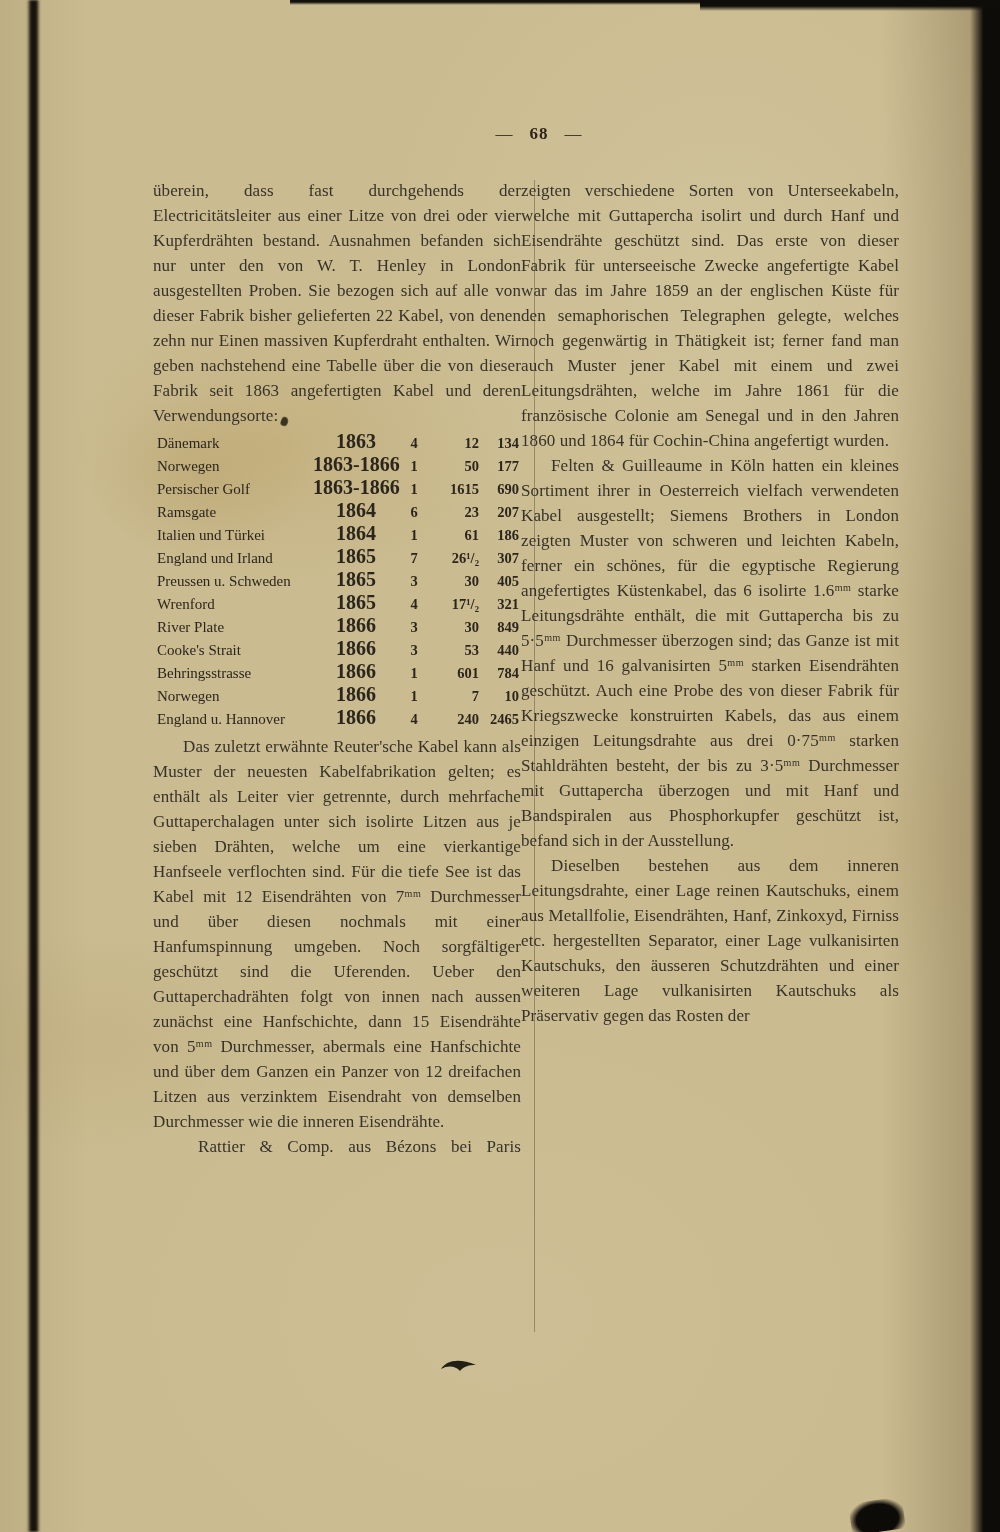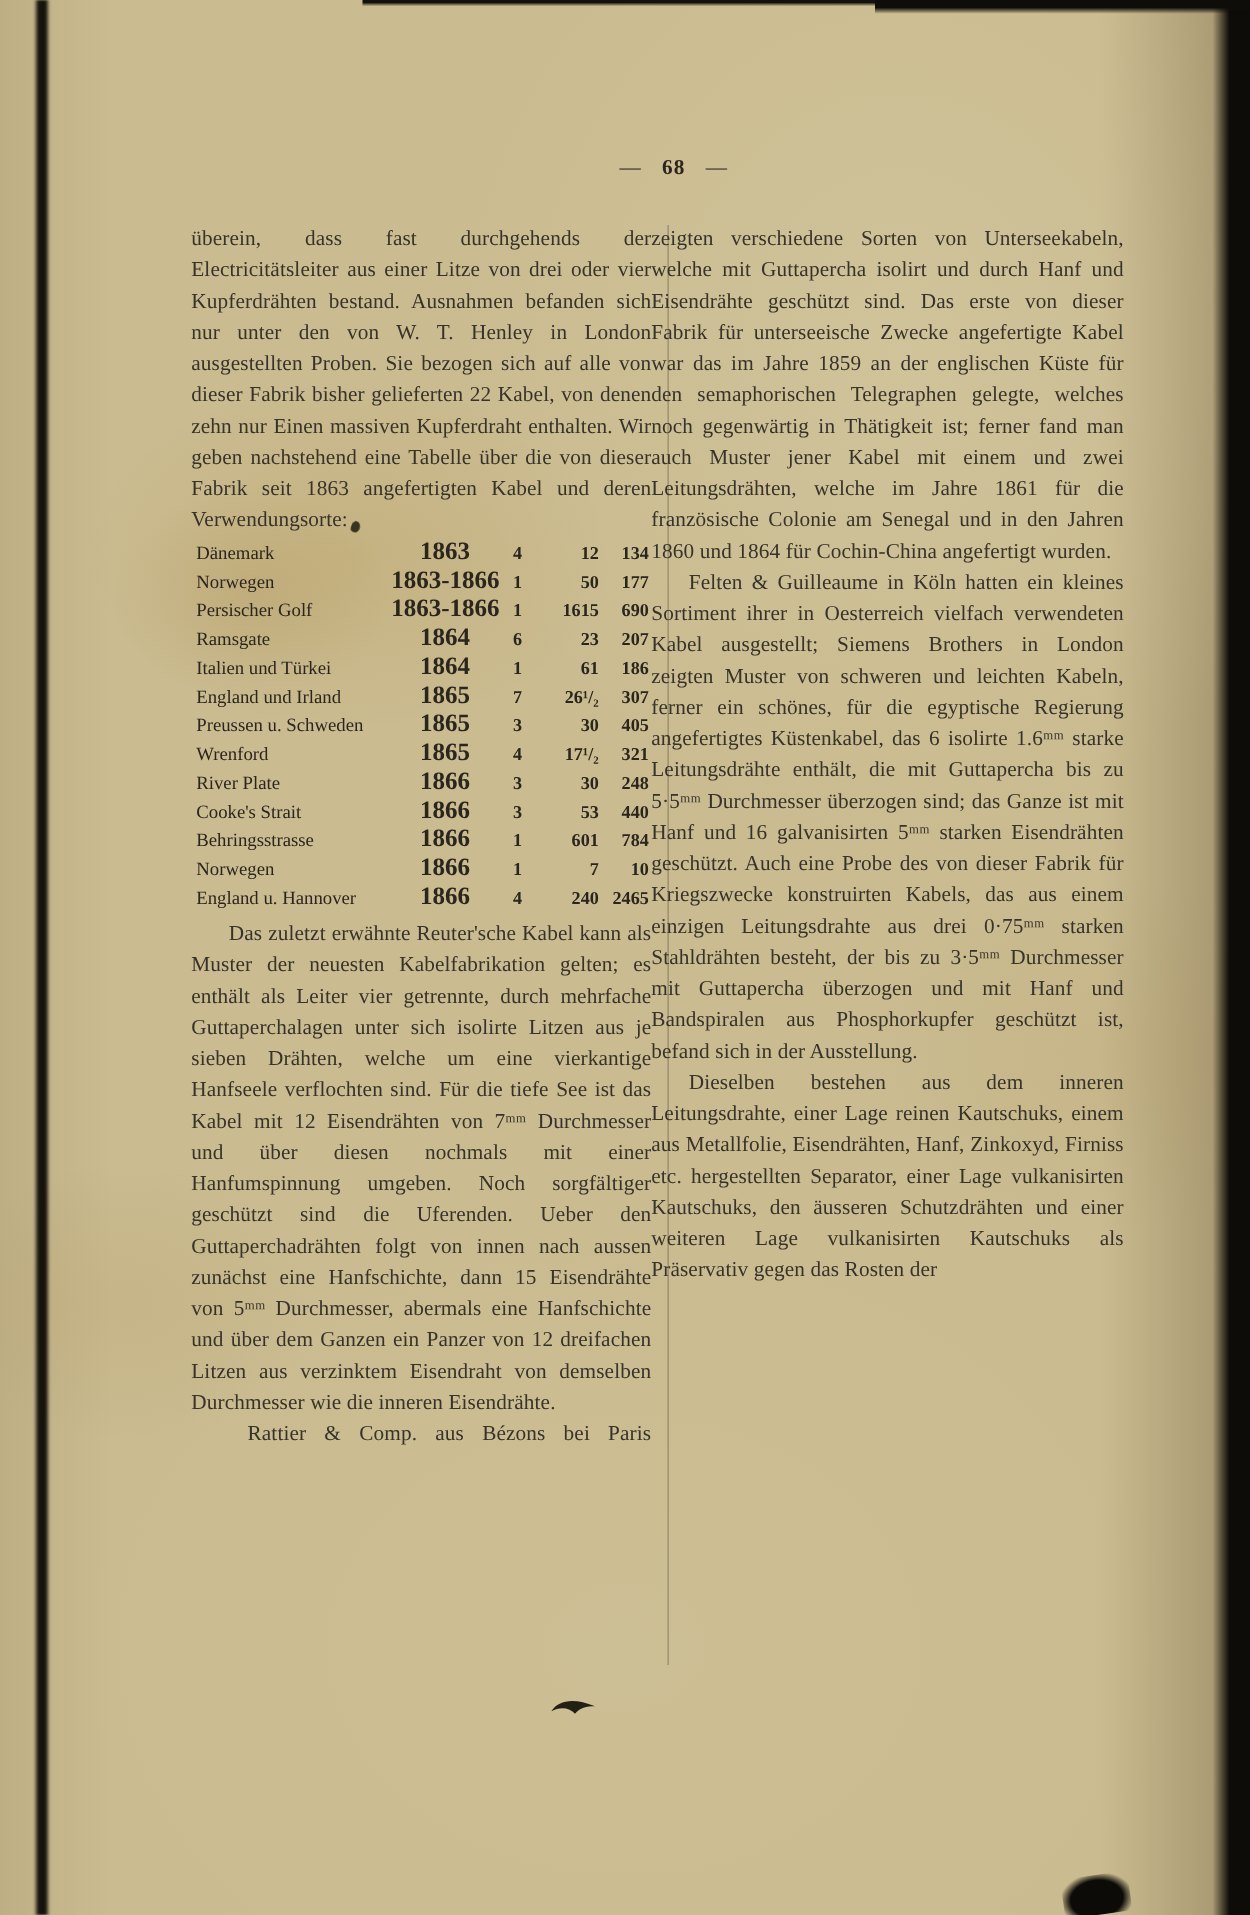--- a/index.html
+++ b/index.html
@@ -179,21 +179,21 @@
             <span class="c-year">1865</span>
             <span class="c-draht">4</span>
             <span class="c-laenge">17¹/₂</span>
             <span class="c-gew">321</span>
         </div>
         <div class="trow">
           <span class="c-name">River Plate</span>
             <span class="c-year">1866</span>
             <span class="c-draht">3</span>
             <span class="c-laenge">30</span>
-            <span class="c-gew">248</span>
+            <span class="c-gew">849</span>
         </div>
         <div class="trow">
           <span class="c-name">Cooke's Strait</span>
             <span class="c-year">1866</span>
             <span class="c-draht">3</span>
             <span class="c-laenge">53</span>
             <span class="c-gew">440</span>
         </div>
         <div class="trow">
           <span class="c-name">Behringsstrasse</span>

